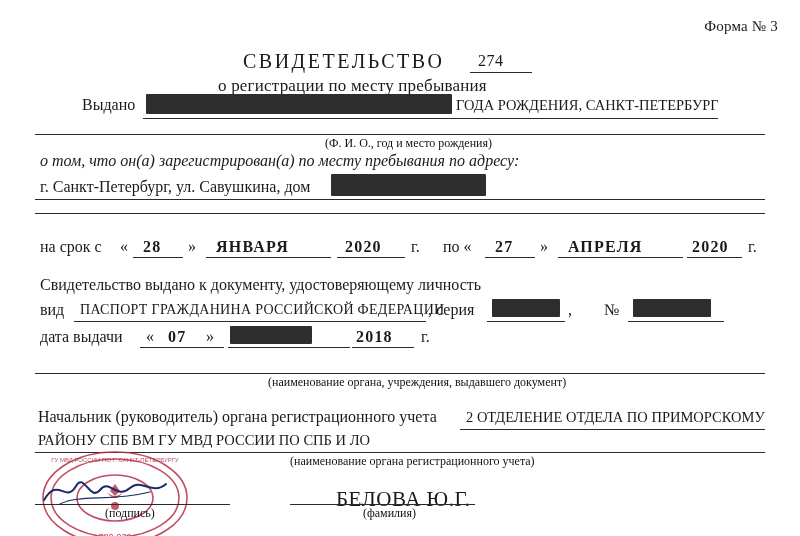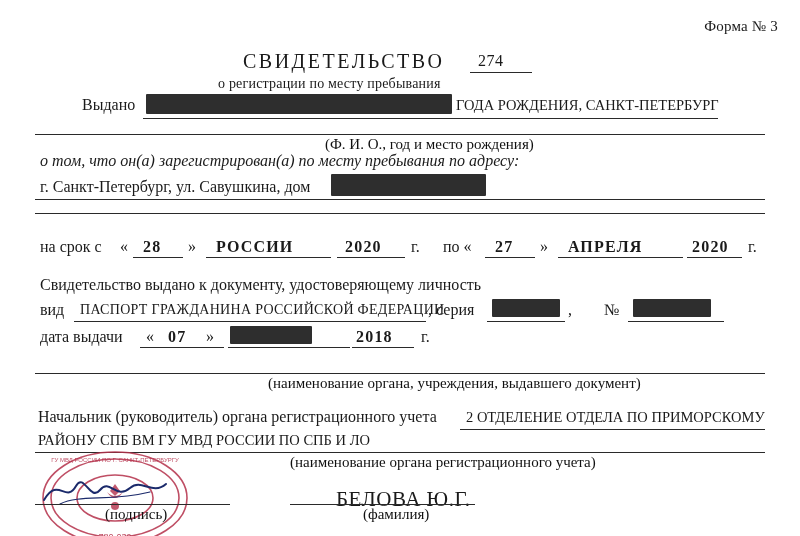--- a/index.html
+++ b/index.html
@@ -46,39 +46,39 @@
   }
   .title-number-underline {
     top: 72px;
     left: 470px;
     width: 62px;
     border-bottom: 1px solid #222;
   }
   .subtitle {
     top: 76px;
     left: 218px;
-    font-size: 14px;
+    font-size: 17px;
     letter-spacing: 0.2px;
   }
 
   
   .rule {
     border-bottom: 1px solid #2a2a2a;
     height: 0;
   }
 
   
   .redact {
     background: #2e2e2e;
     border-radius: 1px;
   }
 
   .lbl { font-size: 16px; white-space: nowrap; }
   .lbl-caption {
-    font-size: 15px;
+    font-size: 12px;
     color: #111;
     white-space: nowrap;
   }
   .spaced { letter-spacing: 1.2px; }
 
   
   .stamp {
     left: 35px;
     top: 448px;
     width: 160px;
@@ -117,21 +117,21 @@
   <div class="abs lbl" style="top:178px; left:40px;">г. Санкт-Петербург, ул. Савушкина, дом</div>
   <div class="abs redact" style="top:174px; left:331px; width:155px; height:22px;"></div>
   <div class="abs rule" style="top:199px; left:35px; width:730px;"></div>
   <div class="abs rule" style="top:213px; left:35px; width:730px;"></div>
 
   <div class="abs lbl" style="top:238px; left:40px;">на срок с</div>
   <div class="abs lbl" style="top:238px; left:120px;">«</div>
   <div class="abs lbl spaced" style="top:238px; left:143px; font-weight:600;">28</div>
   <div class="abs rule" style="top:257px; left:133px; width:50px;"></div>
   <div class="abs lbl" style="top:238px; left:188px;">»</div>
-  <div class="abs lbl spaced" style="top:238px; left:216px; font-weight:600;">РОССИИ</div>
+  <div class="abs lbl spaced" style="top:238px; left:216px; font-weight:600;">ЯНВАРЯ</div>
   <div class="abs rule" style="top:257px; left:206px; width:125px;"></div>
   <div class="abs lbl spaced" style="top:238px; left:345px; font-weight:600;">2020</div>
   <div class="abs rule" style="top:257px; left:337px; width:68px;"></div>
   <div class="abs lbl" style="top:238px; left:411px;">г.</div>
   <div class="abs lbl" style="top:238px; left:443px;">по «</div>
   <div class="abs lbl spaced" style="top:238px; left:495px; font-weight:600;">27</div>
   <div class="abs rule" style="top:257px; left:485px; width:50px;"></div>
   <div class="abs lbl" style="top:238px; left:540px;">»</div>
   <div class="abs lbl spaced" style="top:238px; left:568px; font-weight:600;">АПРЕЛЯ</div>
   <div class="abs rule" style="top:257px; left:558px; width:125px;"></div>

